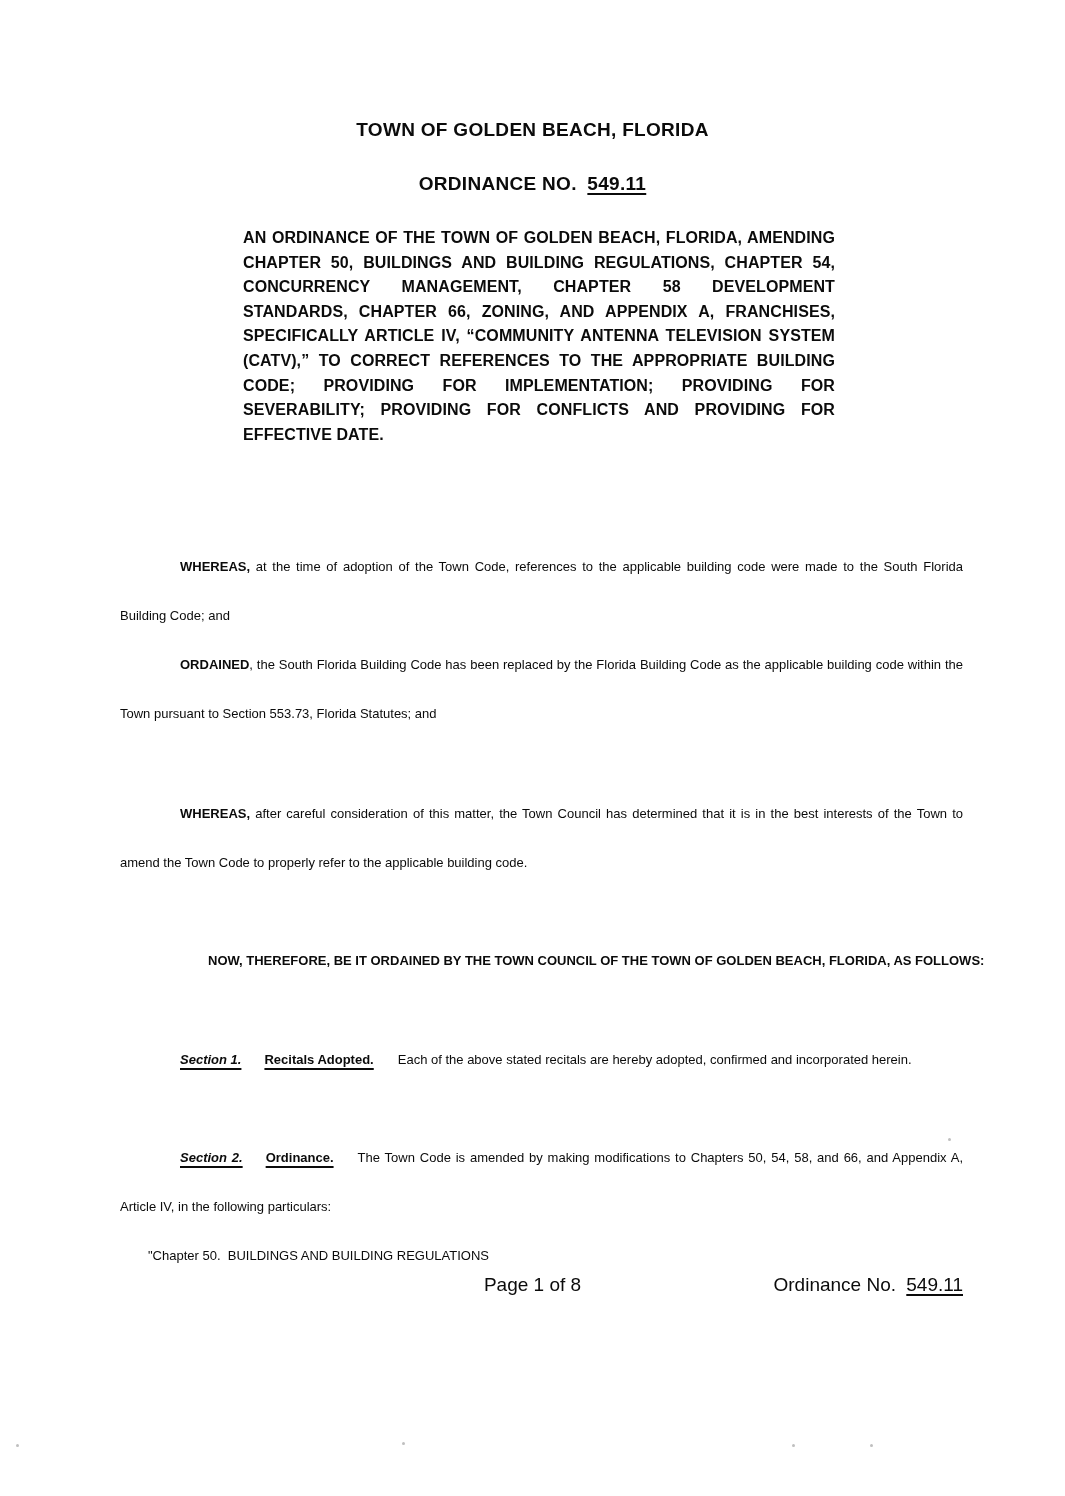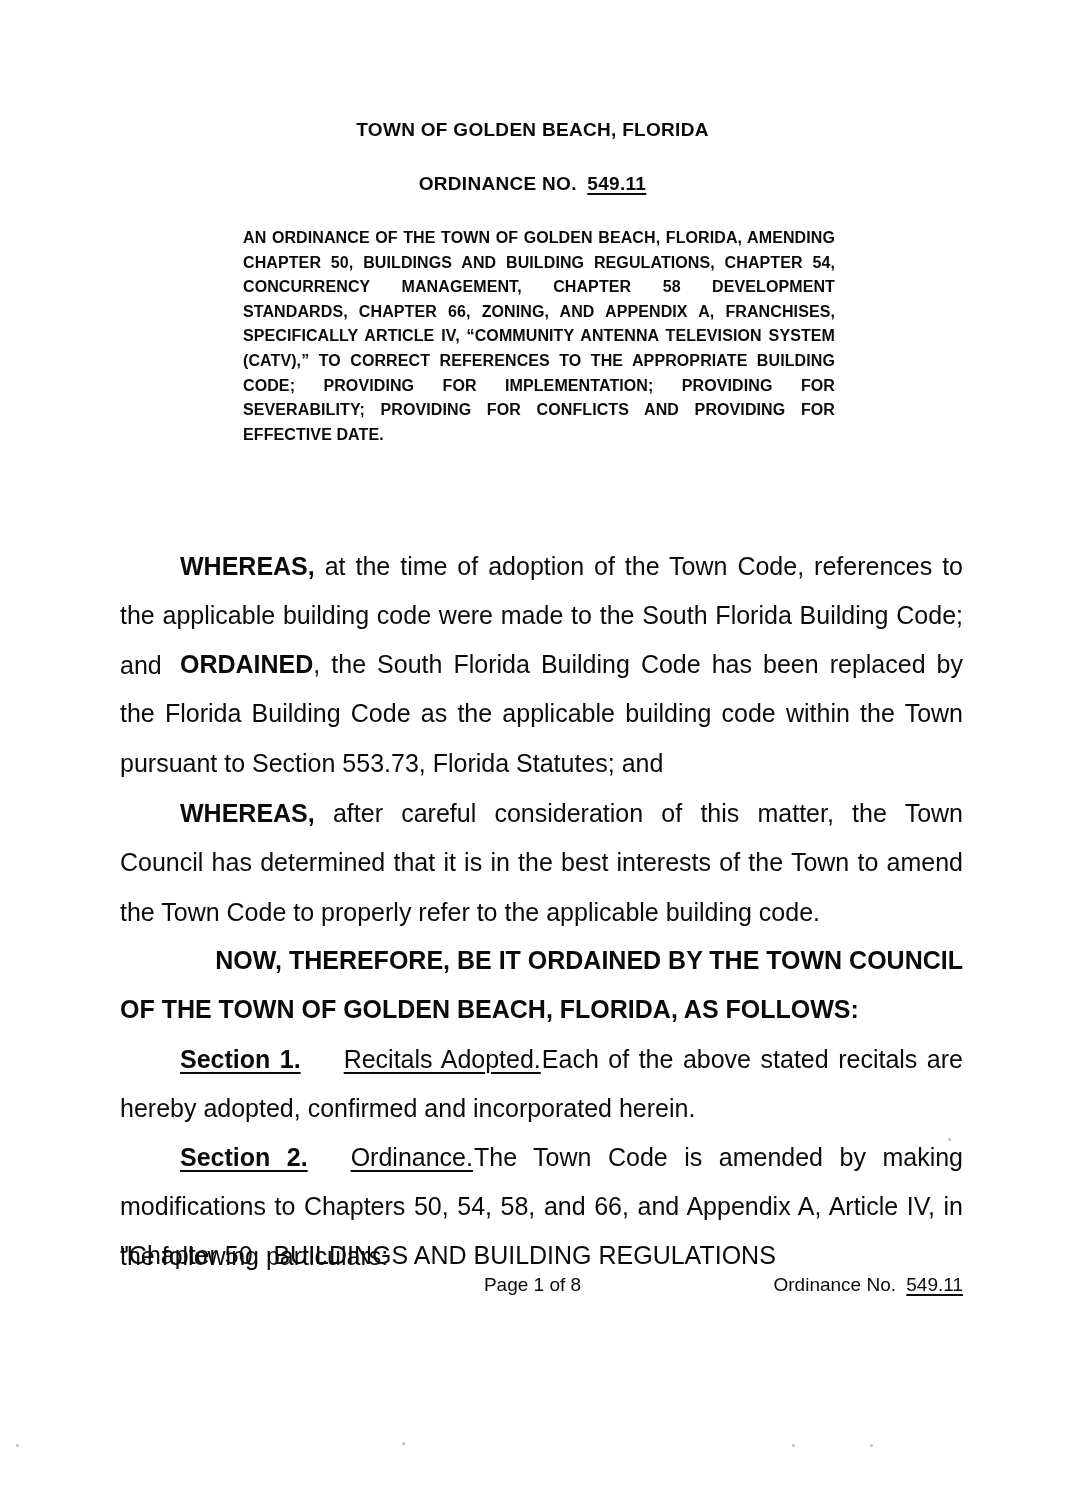--- a/index.html
+++ b/index.html
@@ -51,41 +51,42 @@
     text-align: justify;
     text-align-last: left;
     letter-spacing: 0.1px;
   }
 
   
   .para {
     position: absolute;
     left: 120px;
     width: 843px;
-    font-size: 25px;
+    font-size: 13px;
     line-height: 49.4px;
     text-indent: 60px;
     text-align: justify;
     text-align-last: left;
   }
-  .para.no-justify { text-align: right; }
+  .para.no-justify { text-align: right; margin-left: 28px; }
   .lead { font-weight: bold; }
   .sec-label {
     font-weight: bold;
     text-decoration: underline;
     text-underline-offset: 4px;
     text-decoration-thickness: 1.7px;
-    margin-right: 43px;
+    margin-right: 23px;
+    font-style: italic;
   }
   .sec-heading {
-    font-weight: normal;
+    font-weight: bold;
     text-decoration: underline;
     text-underline-offset: 4px;
     text-decoration-thickness: 1.7px;
-    margin-right: 1px;
+    margin-right: 24px;
   }
   .enacting { font-weight: bold; }
   .chapter-line { white-space: pre-wrap; }
 
   
   .footer {
     position: absolute;
     top: 1274px; left: 0; right: 0;
     height: 26px;
     font-size: 19px;

